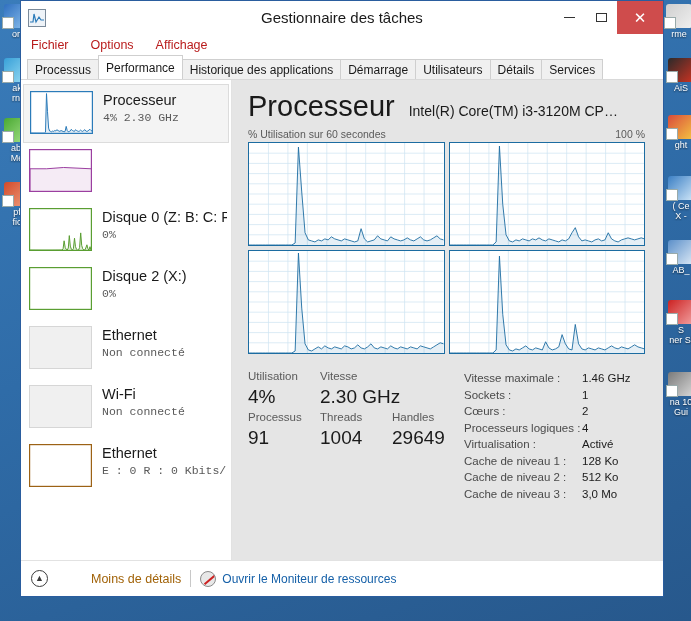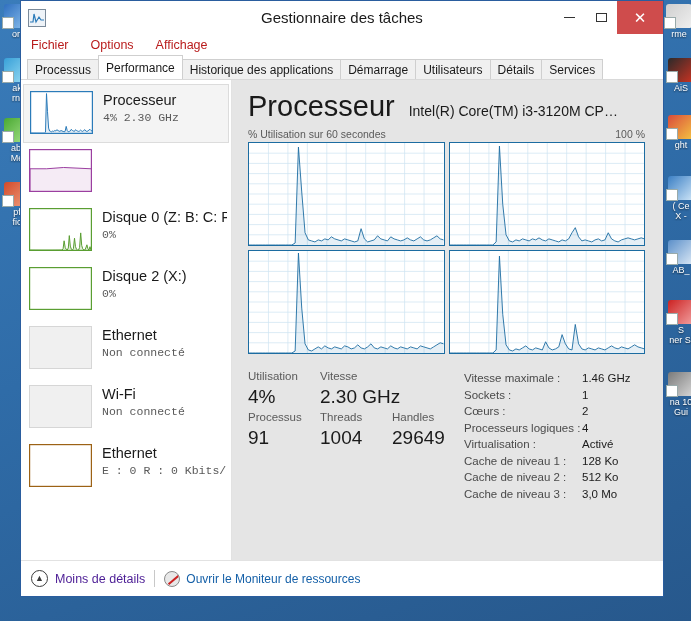--- a/index.html
+++ b/index.html
@@ -284,21 +284,21 @@
     cursor: default;
   }
   .circle-ico {
     width: 17px; height: 17px;
     border: 1px solid #3b3b3b;
     border-radius: 50%;
     display: flex; align-items: center; justify-content: center;
     font-size: 9px; color: #3b3b3b;
     line-height: 1;
   }
-  #less-lbl { font-size: 12.5px; color: #4c1d95; }
+  #less-lbl { font-size: 12.5px; color: #a16207; margin-left: 36px; }
   #foot-sep { width: 1px; height: 17px; background: #c8c8c8; }
   #res-mon { display: flex; align-items: center; gap: 6px; cursor: default; }
   #res-ico {
     width: 16px; height: 16px;
     border-radius: 50%;
     border: 1px solid #8a8a8a;
     background: #e8e8e8;
     position: relative; overflow: hidden;
   }
   #res-ico::after {

